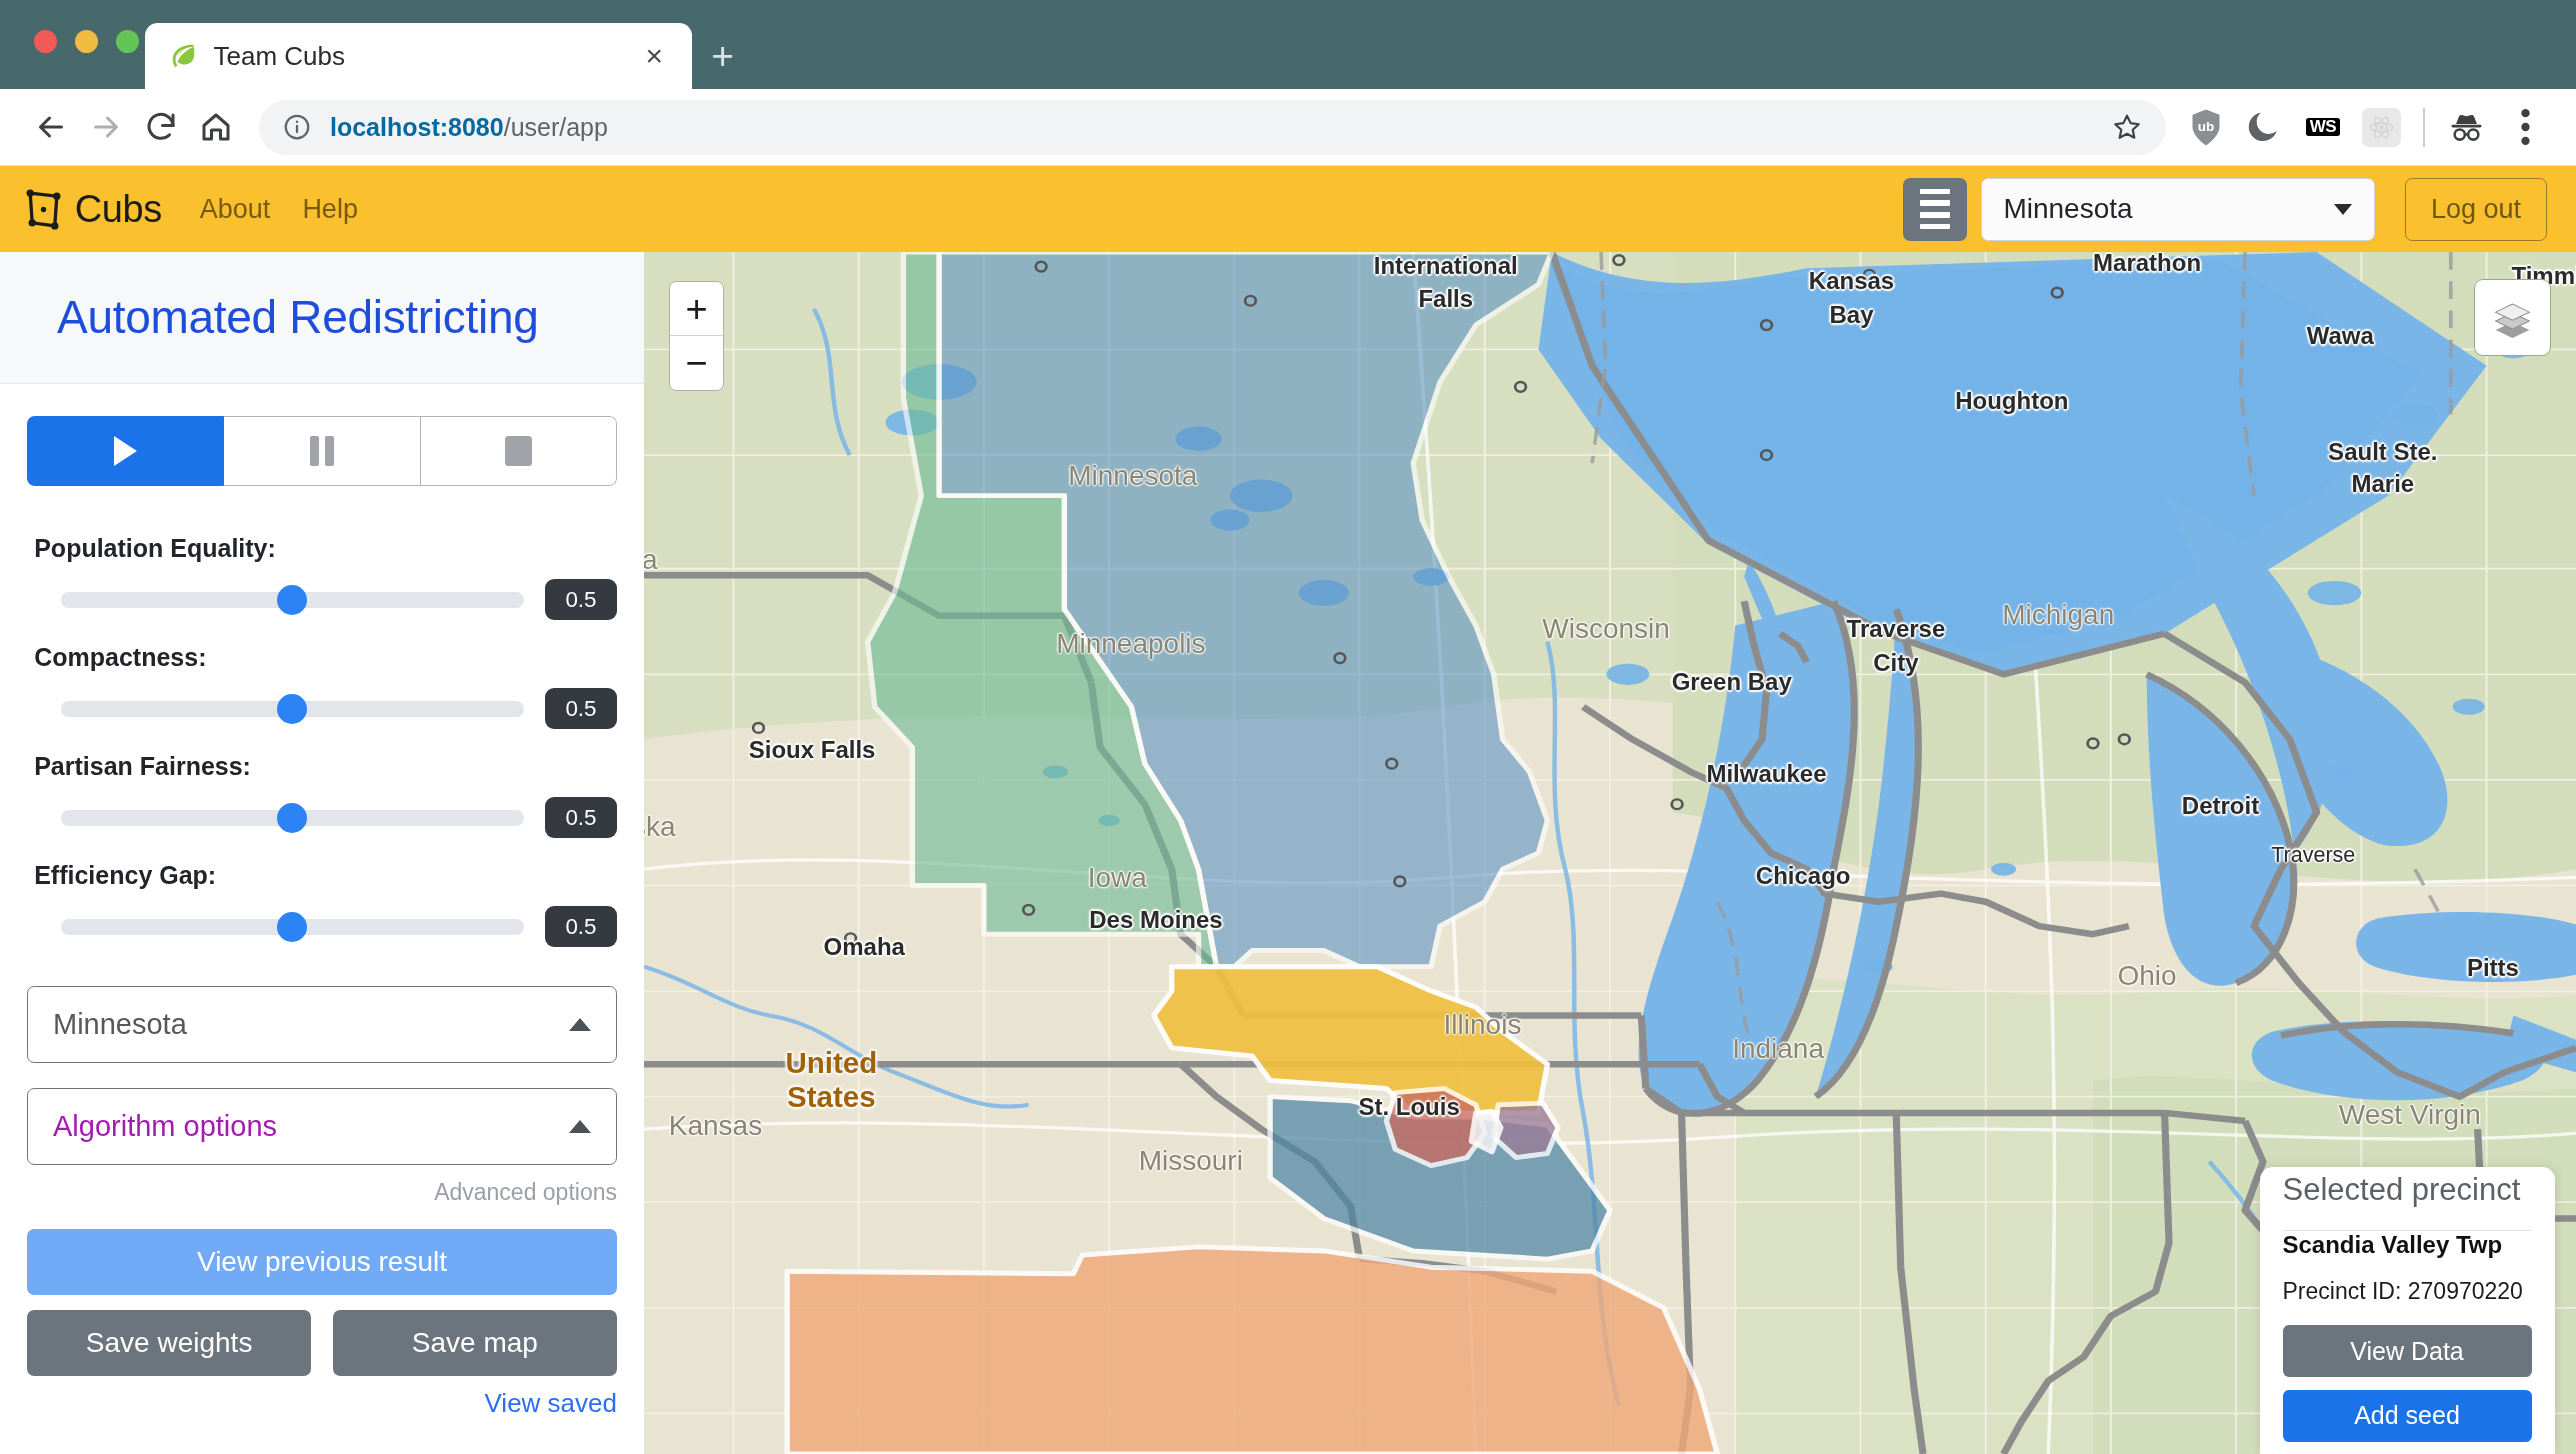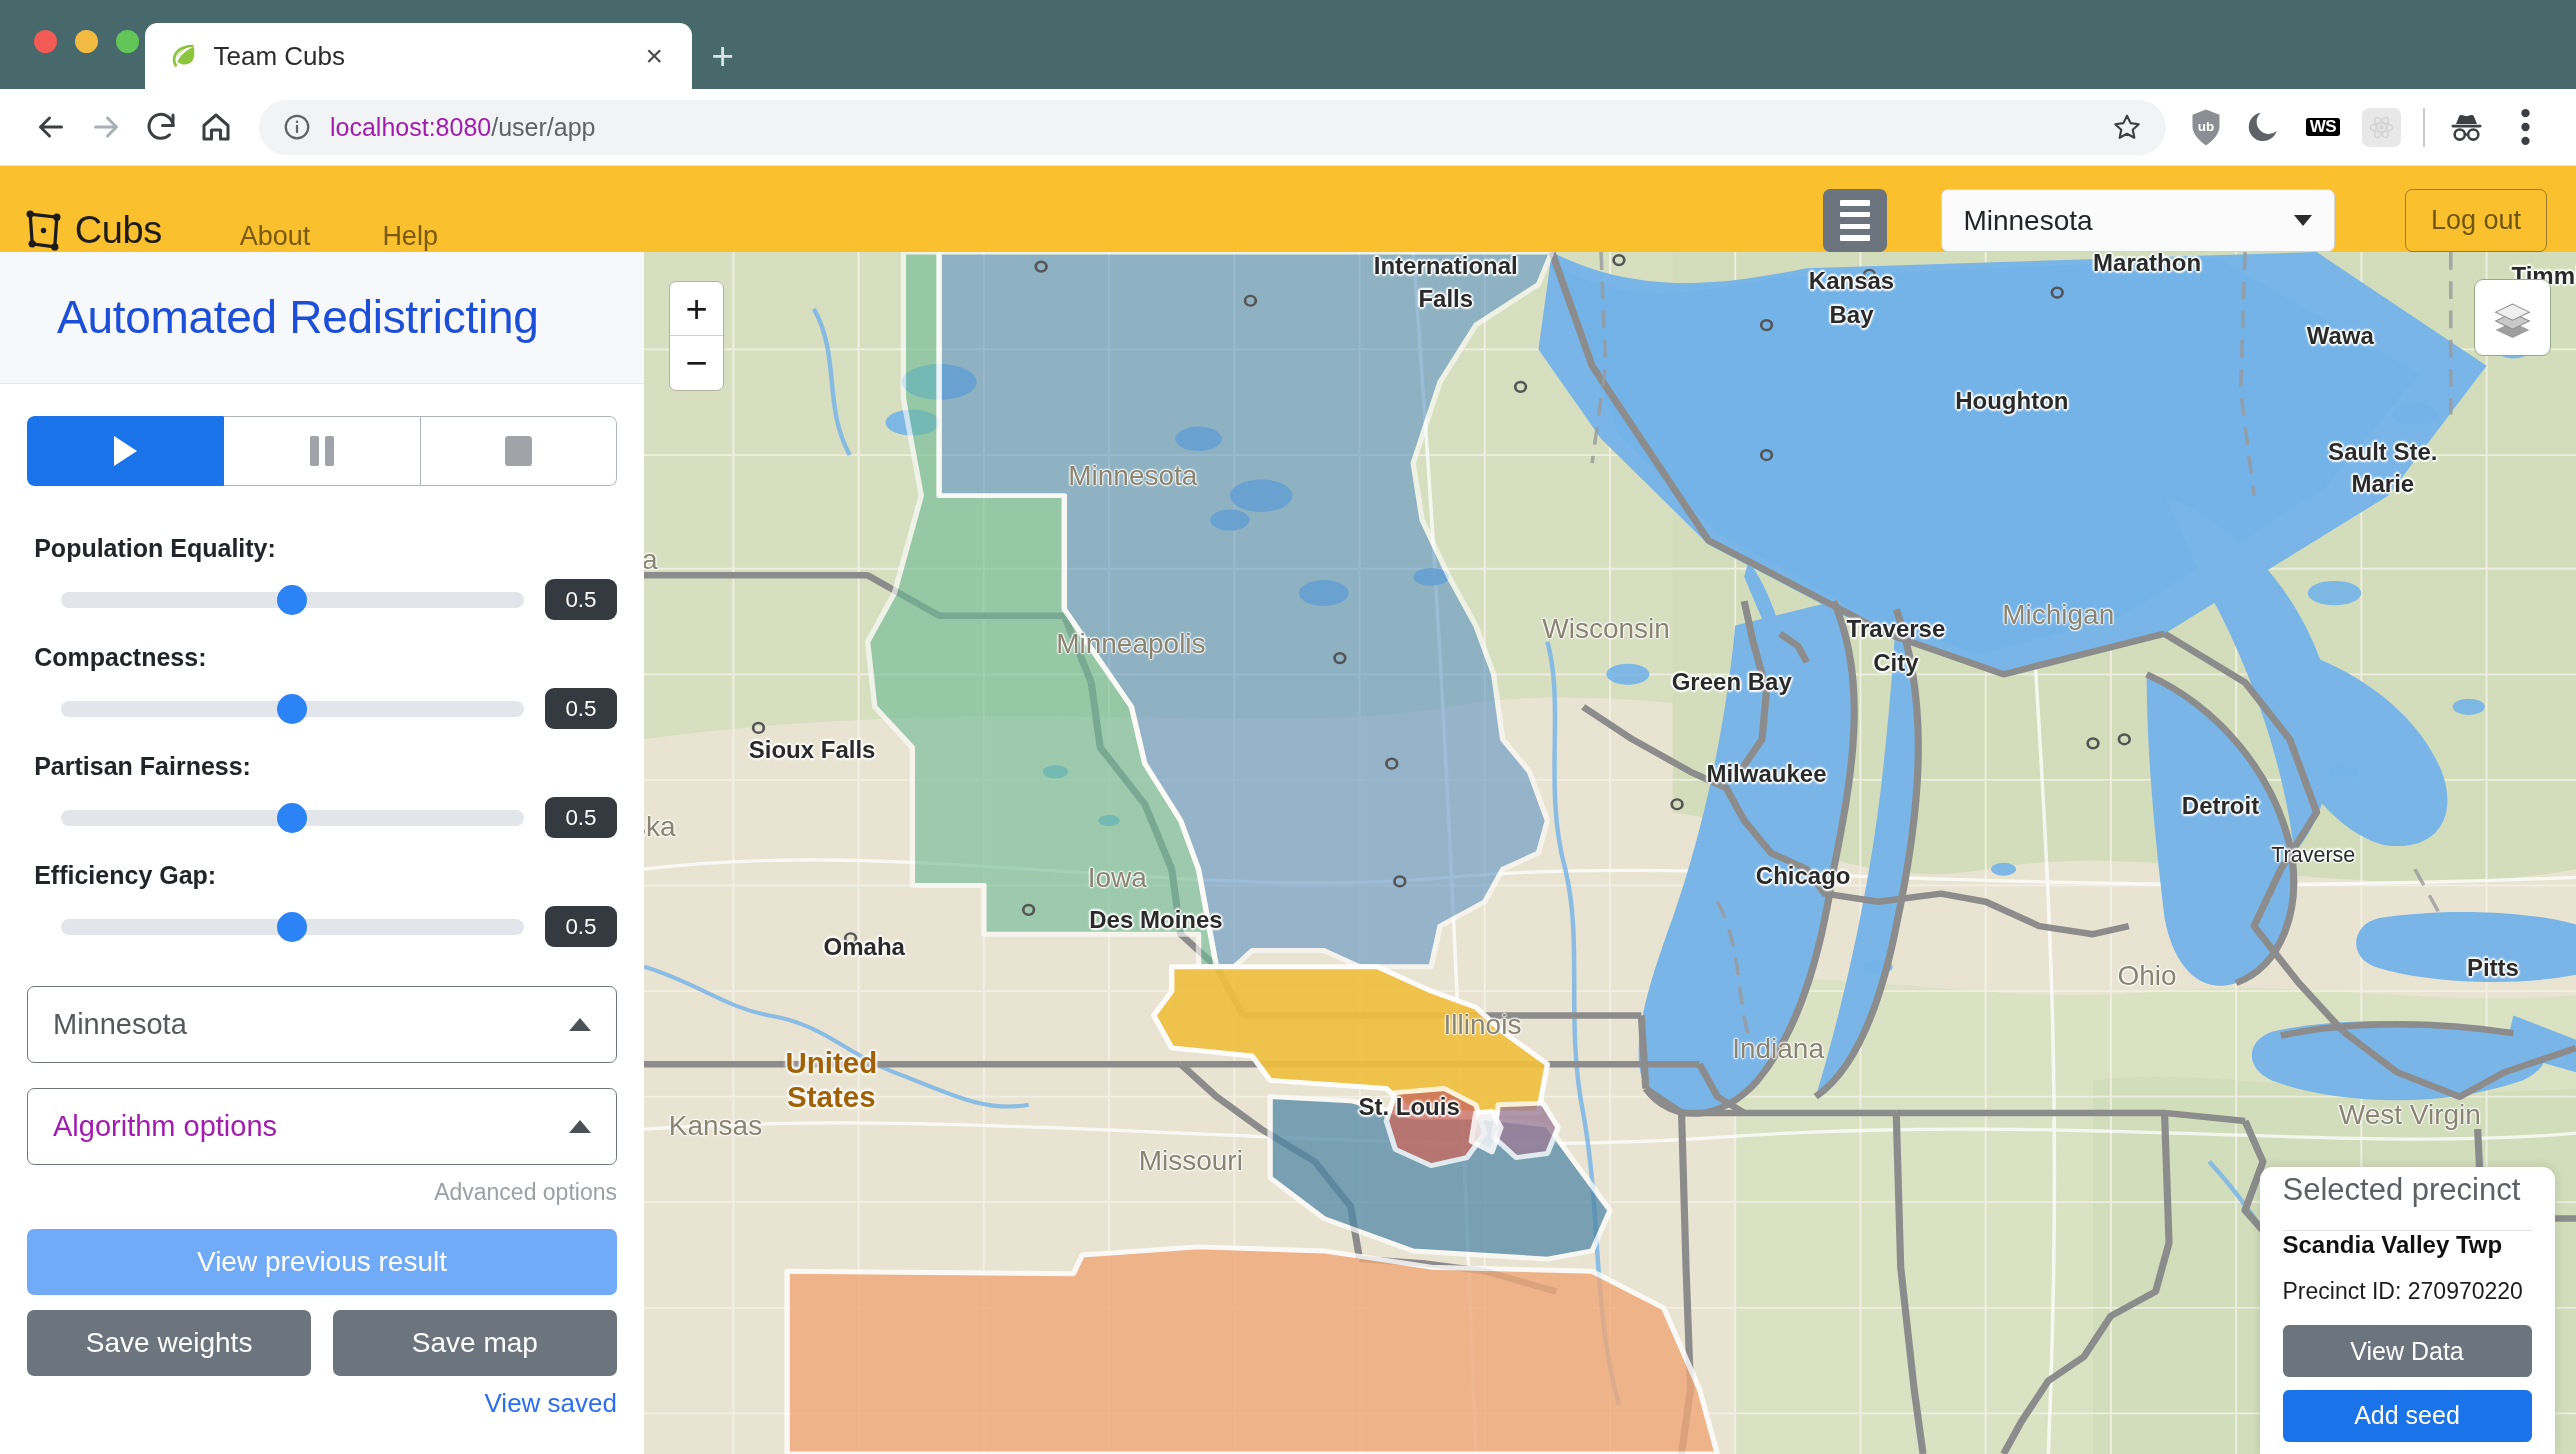--- a/index.html
+++ b/index.html
@@ -93,21 +93,21 @@
     padding: 0 23px;
     margin: 0 12.5px 0 16px;
     min-width: 0;
   }
   .omni-info { flex: 0 0 auto; margin-right: 18px; display:block; }
   .omni-url {
     font-size: 25px; color: #5f6368;
     white-space: nowrap; overflow: hidden;
     flex: 1;
   }
-  .omni-url b { color: #a21caf; font-weight: 400; }
+  .omni-url b { color: #0369a1; font-weight: 700; }
   .omni-star { flex: 0 0 auto; margin-left: 14.3px; cursor: pointer; display:block; }
 
   .ext-icons { display: flex; align-items: center; gap: 3.6px; flex: 0 0 auto; }
   .ext {
     width: 55px; height: 55px;
     display: flex; align-items: center; justify-content: center;
     cursor: pointer;
   }
   .ext-ws {
     width: 34px; height: 18px; background: #000;
@@ -119,24 +119,23 @@
     width: 39px; height: 39px; background: #e8e8e8;
     border-radius: 7.2px;
     display: flex; align-items: center; justify-content: center;
   }
   .ext-sep { width: 1.8px; height: 39px; background: #c8ccd0; margin: 0 10.7px; }
 
   
   .appbar {
     height: 86px;
     background: #fbc02d;
-    display: flex; align-items: flex-end;
+    display: flex; align-items: center;
     padding: 0 29px 0 23px;
     flex: 0 0 auto;
-    gap: 40px;
   }
   .brand { display: flex; align-items: center; cursor: pointer; margin-right: 38px; }
   .brand-logo { width: 41px; height: 41px; margin-right: 10.7px; display:block; }
   .brand-name { font-size: 38px; color: #1c1c1c; font-weight: 400; letter-spacing: -0.4px; }
   .navlink {
     font-size: 27px; color: #7a5a10;
     margin-right: 32px; cursor: pointer;
     text-decoration: none;
   }
   .appbar-spacer { flex: 1; }

